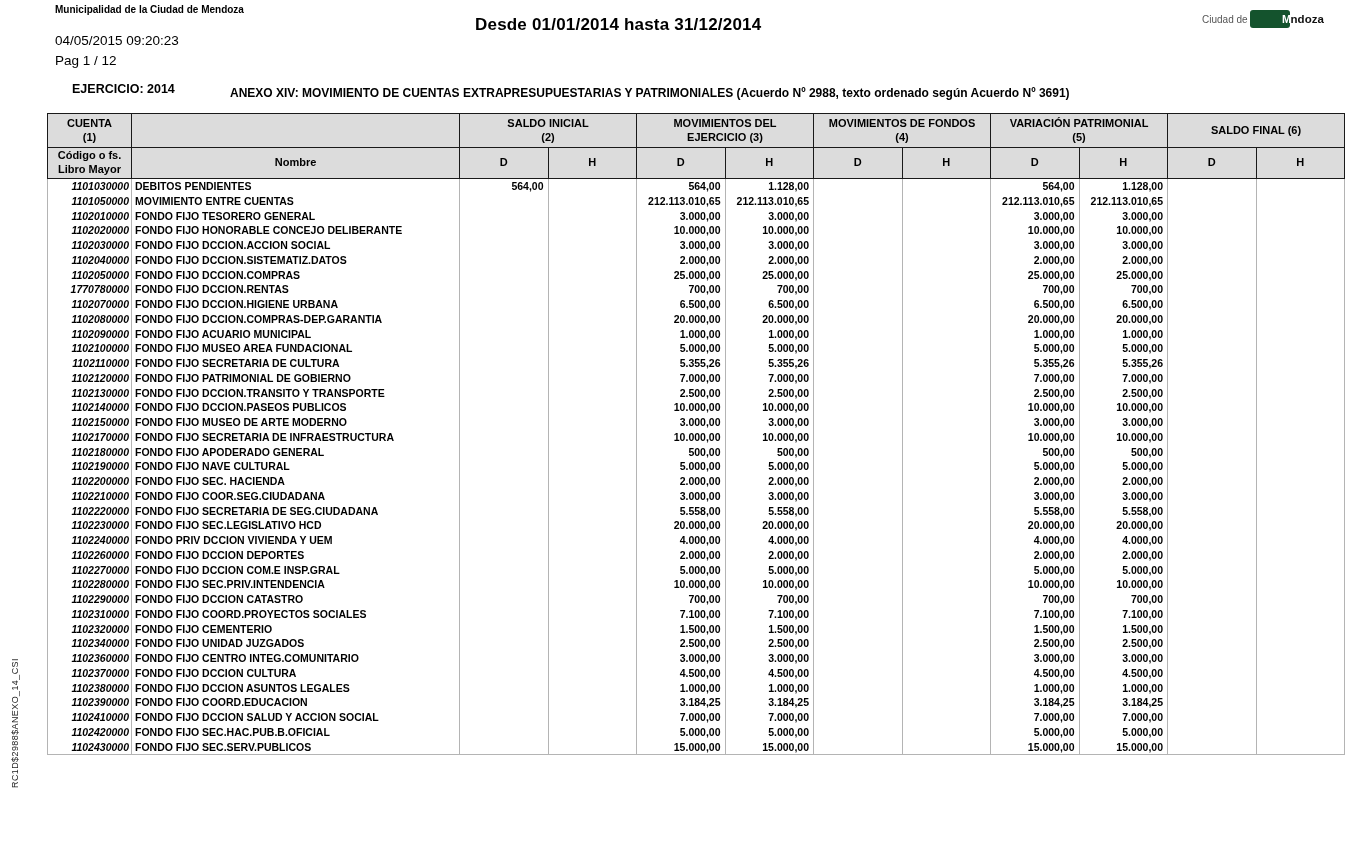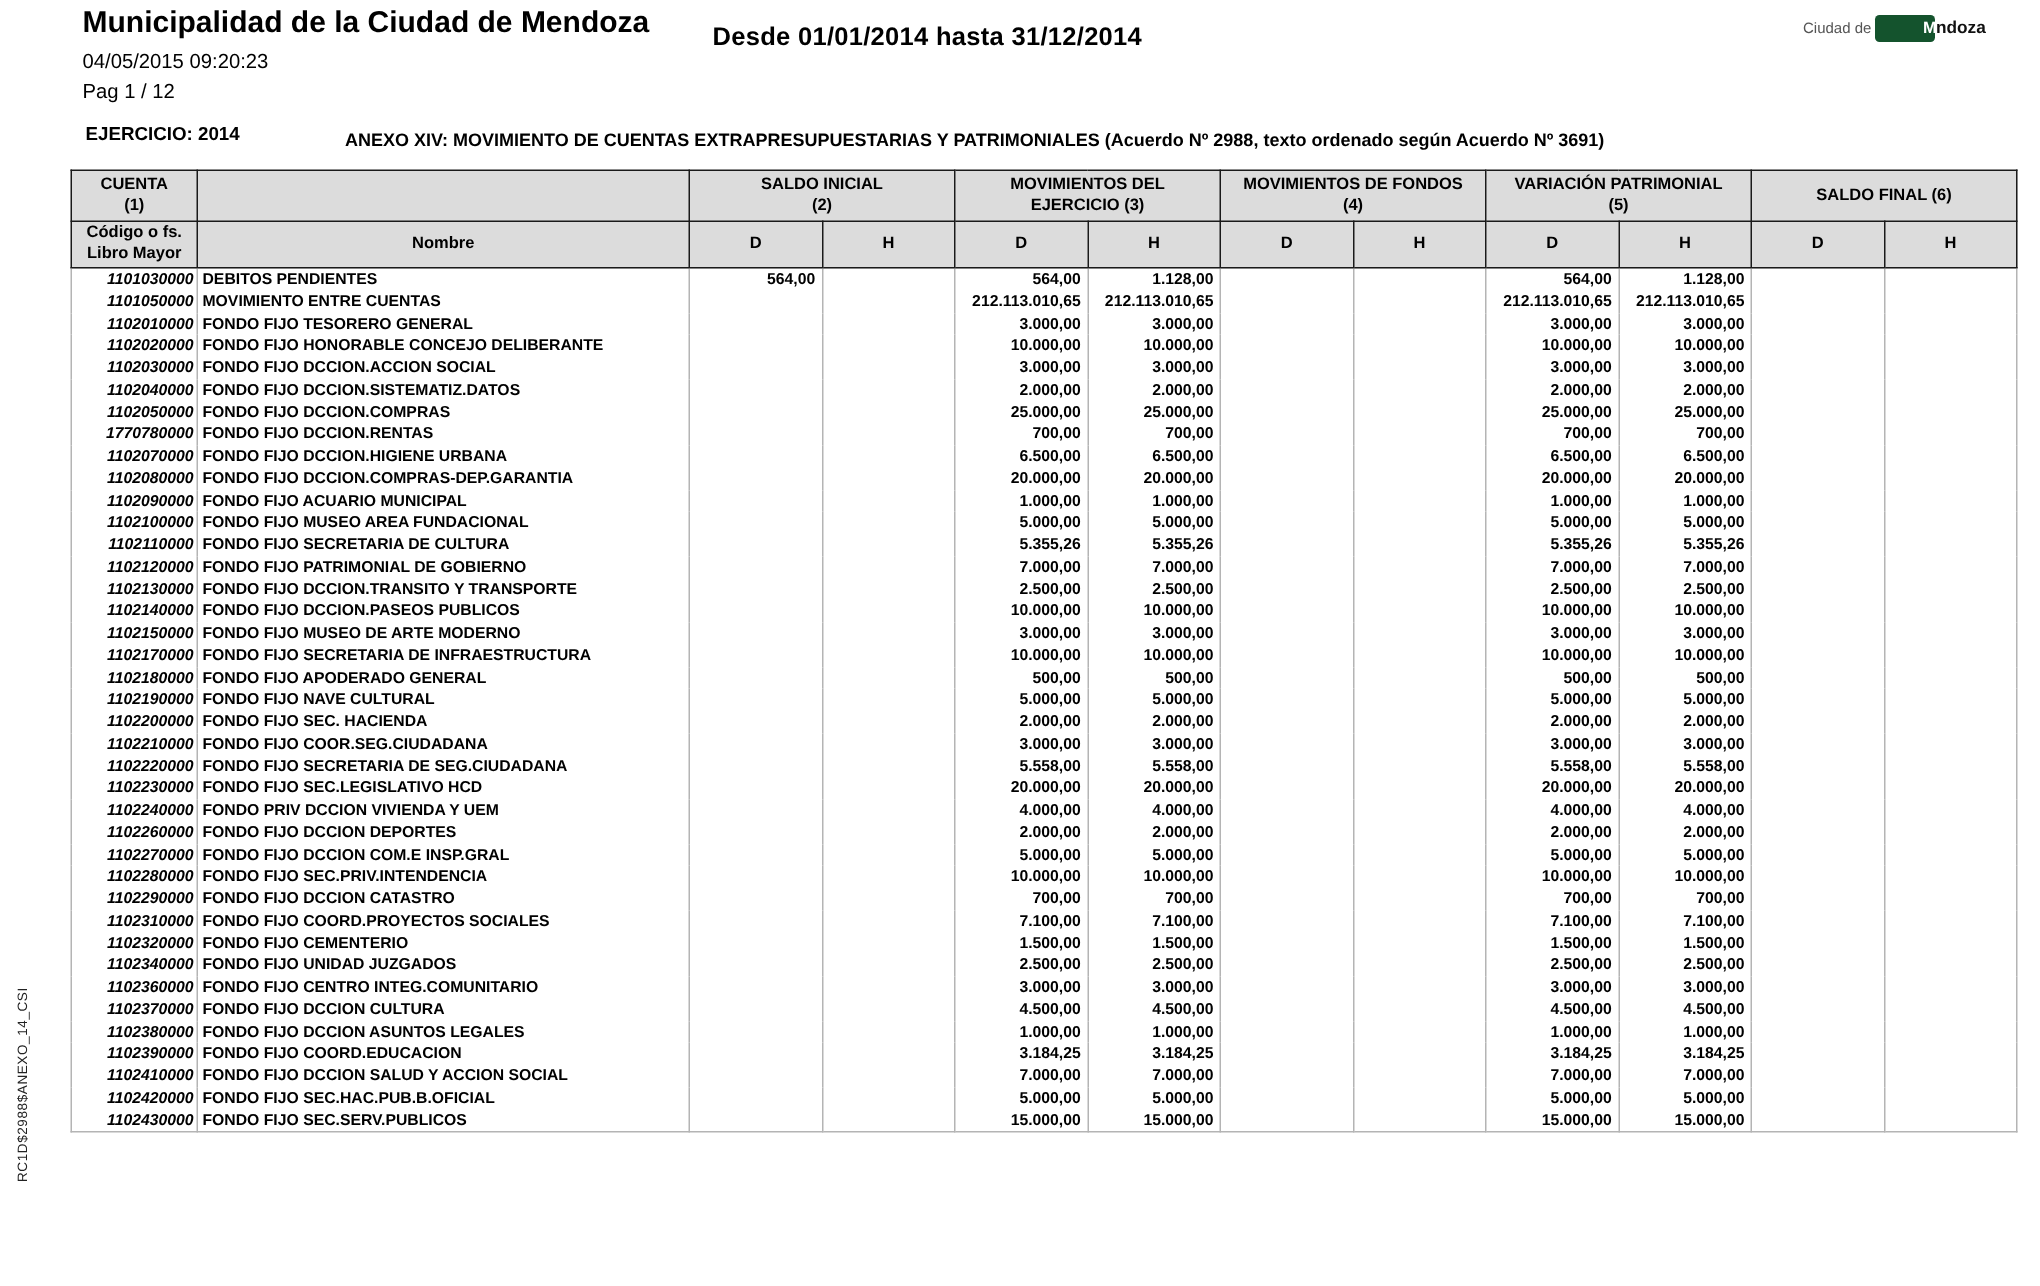--- a/index.html
+++ b/index.html
@@ -5,25 +5,25 @@
   * { margin: 0; padding: 0; box-sizing: border-box; }
   html, body { background: #ffffff; }
   body {
     width: 1360px; height: 857px;
     position: relative;
     font-family: "Liberation Sans", sans-serif;
     color: #000;
     overflow: hidden;
   }
   .abs { position: absolute; }
-  .org-title { left: 55px; top: 4px; font-size: 20px; font-weight: bold; }
+  .org-title { left: 55px; top: 4px; font-size: 10px; font-weight: bold; }
   .period-title { left: 475px; top: 15px; font-size: 17px; font-weight: bold; letter-spacing: 0.2px; }
   .datetime { left: 55px; top: 33px; font-size: 13.5px; }
   .page-indicator { left: 55px; top: 53px; font-size: 13.5px; }
-  .ejercicio { left: 57px; top: 82px; font-size: 12.5px; font-weight: bold; }
+  .ejercicio { left: 72px; top: 82px; font-size: 12.5px; font-weight: bold; }
   .report-title { left: 230px; top: 86px; font-size: 12px; font-weight: bold; white-space: nowrap; }
 
   .logo { left: 1202px; top: 10px; display: flex; align-items: center; }
   .logo-prefix { font-size: 10px; color: #555; margin-right: 2px; }
   .logo-mark {
     width: 18px; height: 18px; border-radius: 3px;
     background: #f15a31; color: #fff; font-weight: bold; font-size: 11px;
     display: flex; align-items: center; justify-content: center;
   }
   .logo-suffix { font-size: 11.5px; font-weight: bold; color: #111; margin-left: 1px; }

